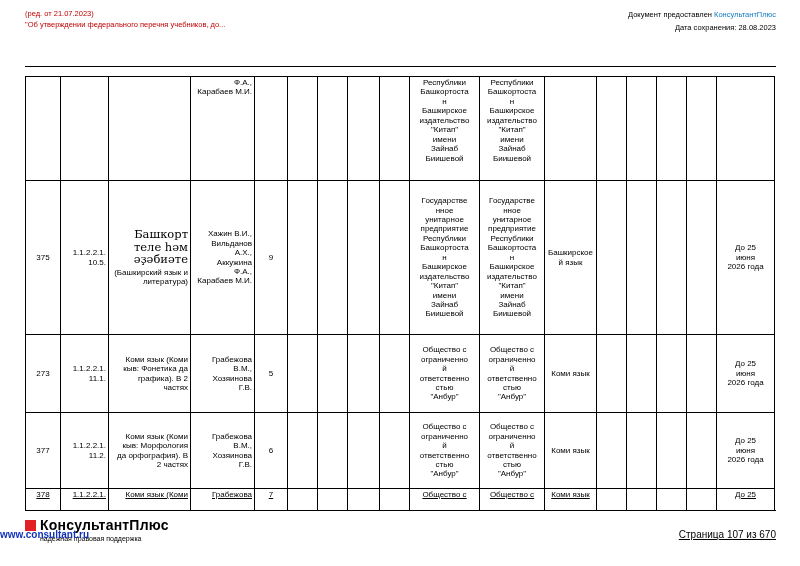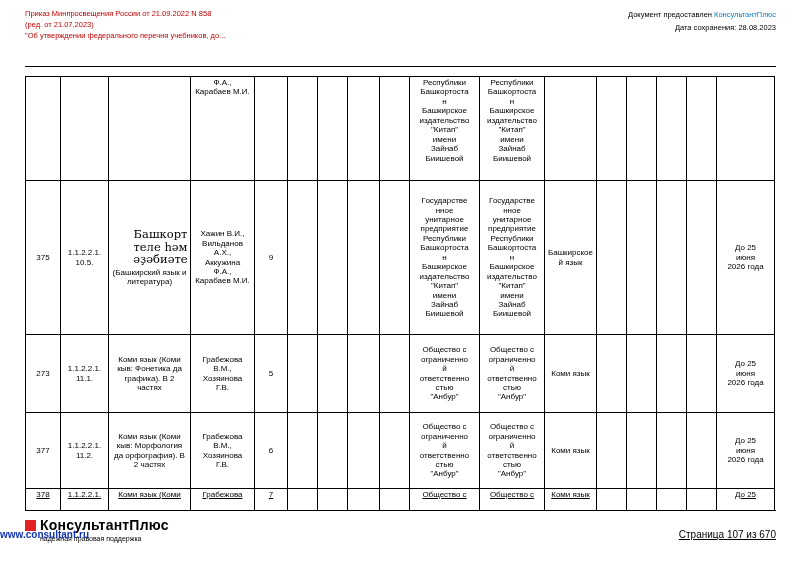--- a/index.html
+++ b/index.html
@@ -31,21 +31,21 @@
     border: 1px solid #000;
     font-size: 8px; line-height: 1.18;
     text-align: center; vertical-align: middle;
     white-space: pre-line;
     padding: 1px 2px;
     overflow: hidden;
     word-wrap: break-word;
     overflow-wrap: break-word;
   }
   tr.v-top td { vertical-align: top; }
-  td.al-left { text-align: center; }
+  td.al-left { text-align: right; }
   .title-big {
     font-family: "DejaVu Serif", serif;
     font-size: 11.5px; line-height: 1.08;
     white-space: normal; margin-bottom: 2px; margin-left: 22px;
   }
   .title-sub { white-space: normal; }
 
   .footer-brand-block { position: absolute; left: 25px; top: 517px; }
   .brand-row { display: flex; align-items: center; }
   .logo-square { width: 11px; height: 11px; background: #e32026; display: inline-block; margin-right: 4px; }
@@ -55,21 +55,20 @@
     position: absolute; left: 0; right: 0; top: 529px;
     text-align: left; font-size: 10px; font-weight: bold; color: #1133bb;
   }
   .page-info { position: absolute; right: 24px; top: 529px; font-size: 10px; text-decoration: underline; }
 </style>
 </head>
 <body>
 
 <div class="header">
   <div class="doc-info">
-    <div>Приказ Минпросвещения России от 21.09.2022 N 858</div>
     <div>(ред. от 21.07.2023)</div>
     <div>"Об утверждении федерального перечня учебников, до...</div>
   </div>
   <div class="provided">
     <div><span>Документ предоставлен </span><span class="link">КонсультантПлюс</span></div>
     <div>Дата сохранения: 28.08.2023</div>
   </div>
 </div>
 
 <div class="rule rule-top"></div>

